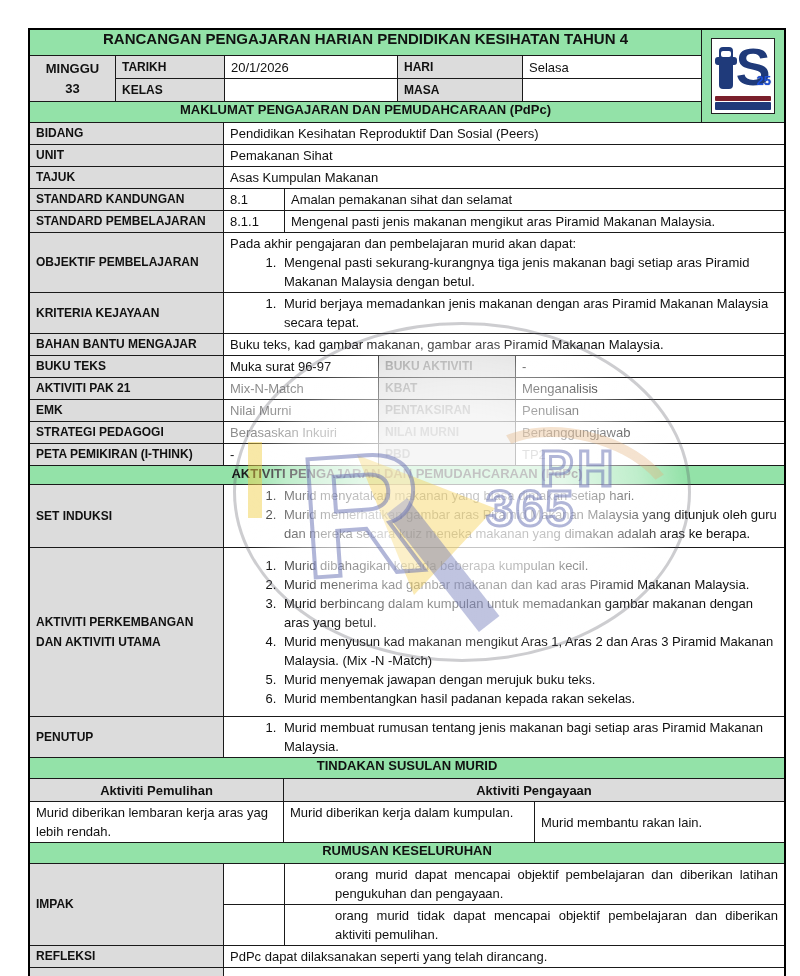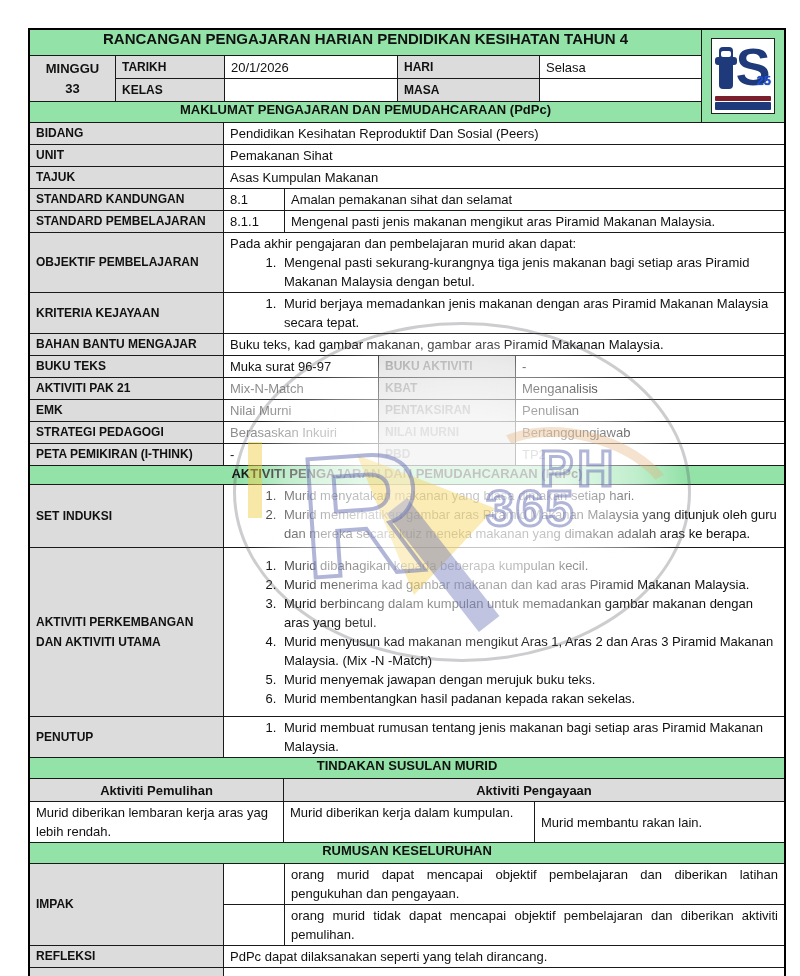--- a/index.html
+++ b/index.html
@@ -37,34 +37,34 @@
         font-weight:bold;font-size:52px;line-height:56px;text-align:center;}
   .lg-25{position:absolute;right:3px;top:34px;color:#1d4ed8;font-weight:bold;font-size:13px;
          text-shadow:0 0 1px #1f3a7a;}
   .lg-line1{position:absolute;left:3px;right:3px;bottom:12px;height:5px;background:#7a1f2b;border-radius:1px;}
   .lg-line2{position:absolute;left:3px;right:3px;bottom:3px;height:8px;background:#1f3a7a;border-radius:1px;}
   .minggu-cell{width:85px;flex-shrink:0;background:#dcdcdc;border-right:1px solid #1a1a1a;
                display:flex;flex-direction:column;align-items:center;justify-content:center;
                font-weight:bold;font-size:13px;line-height:20px;}
   .hl{width:109px;}
   .hv1{width:173px;border-right:1px solid #1a1a1a;}
-  .hl2{width:142px;}
+  .hl2{width:125px;}
   
   .w-v1{width:155px;border-right:1px solid #1a1a1a;flex-shrink:0;}
   .w-l2{width:137px;}
   .w-v2{flex:1;min-width:0;}
   
   .sus1{width:254px;border-right:1px solid #1a1a1a;flex-shrink:0;}
   .sus2{width:251px;border-right:1px solid #1a1a1a;flex-shrink:0;}
   .sus3{flex:1;min-width:0;}
   .sus-head{background:#dcdcdc;font-weight:bold;text-align:center;justify-content:center;
             display:flex;align-items:center;min-height:22px;}
   
   .impak-right{flex:1;min-width:0;display:flex;flex-direction:column;}
-  .impak-sub{display:flex;flex:1;border-bottom:1px solid #1a1a1a;min-height:40px;}
+  .impak-sub{display:flex;flex:1;border-bottom:1px solid #1a1a1a;min-height:40px;gap:44px;}
   .impak-sub:last-child{border-bottom:none;}
   
   .wm{position:absolute;pointer-events:none;z-index:6;}
   .wm-ring{left:233px;top:322px;width:452px;height:334px;border:3px solid rgba(90,90,100,0.30);
            border-radius:50%;
            background:radial-gradient(closest-side,rgba(255,255,255,0.75) 45%,rgba(255,255,255,0.42) 78%,rgba(255,255,255,0) 100%);}
   .wm-bar{left:248px;top:442px;width:14px;height:76px;background:rgba(240,205,60,0.45);}
   .wm-tri{left:345px;top:455px;width:150px;height:140px;background:rgba(245,205,70,0.40);
           clip-path:polygon(8% 0,100% 38%,46% 100%);}
   .wm-swoosh{left:470px;top:430px;width:190px;height:110px;border:10px solid rgba(225,175,120,0.35);

